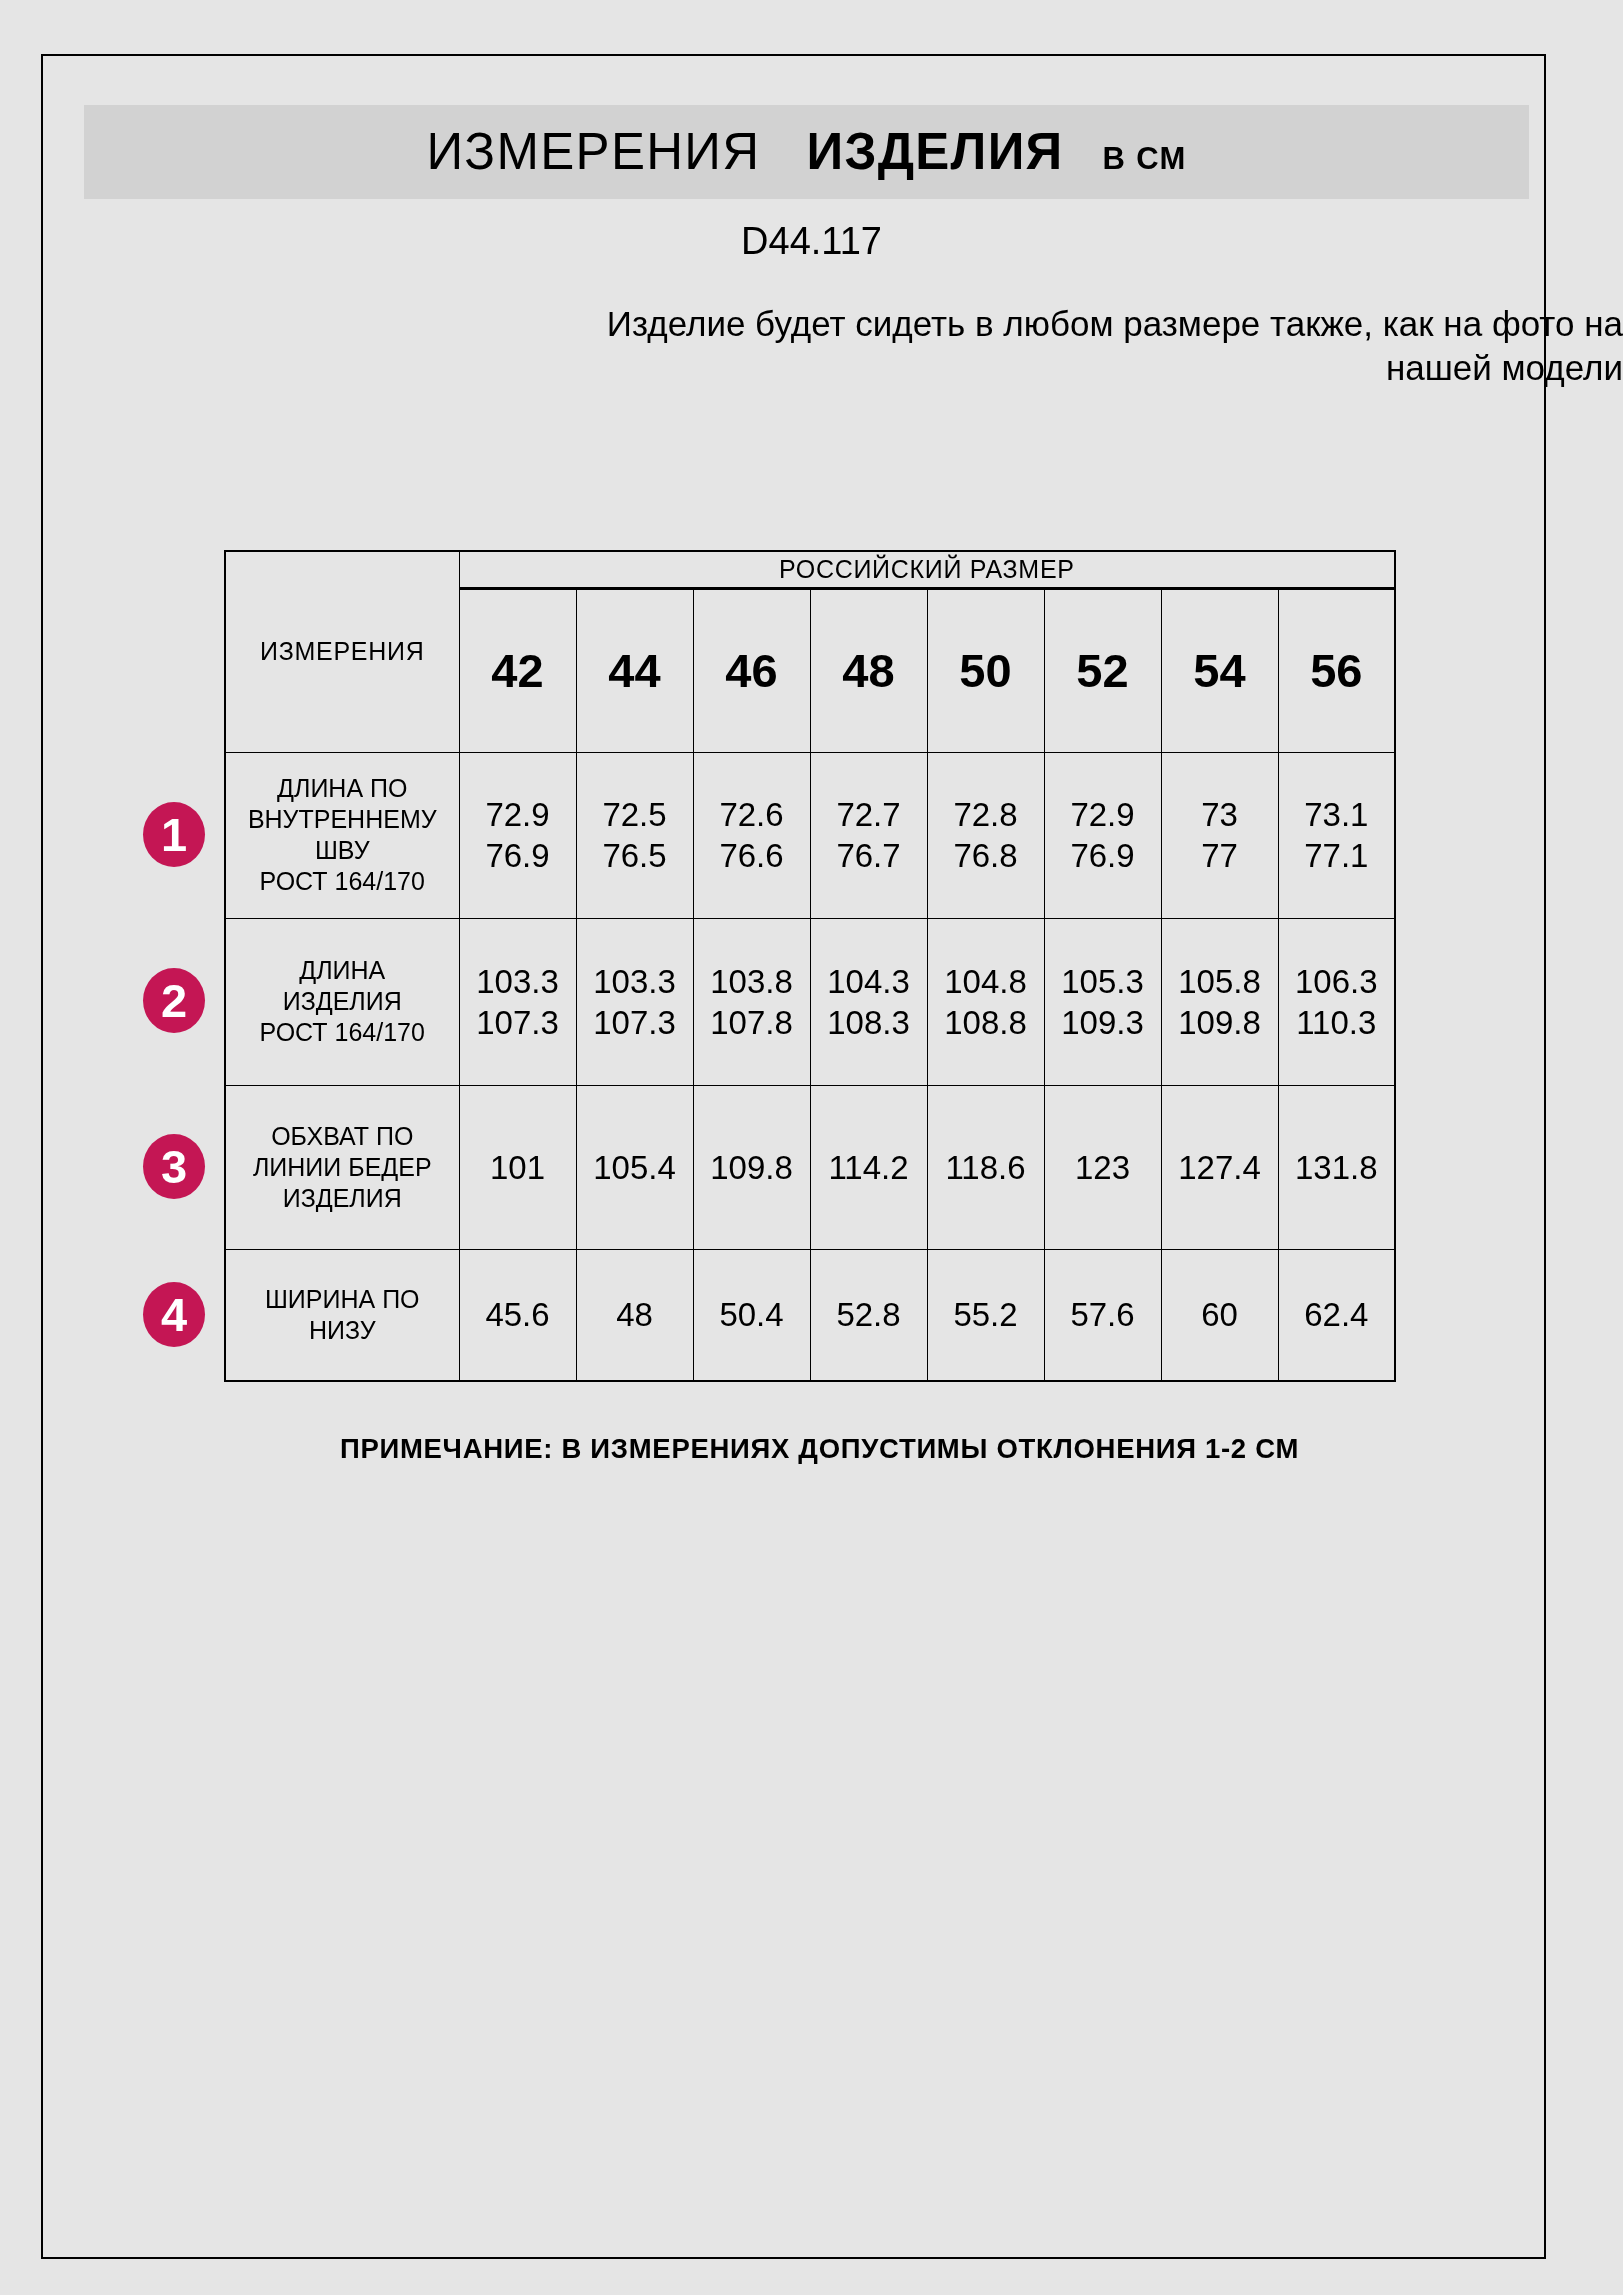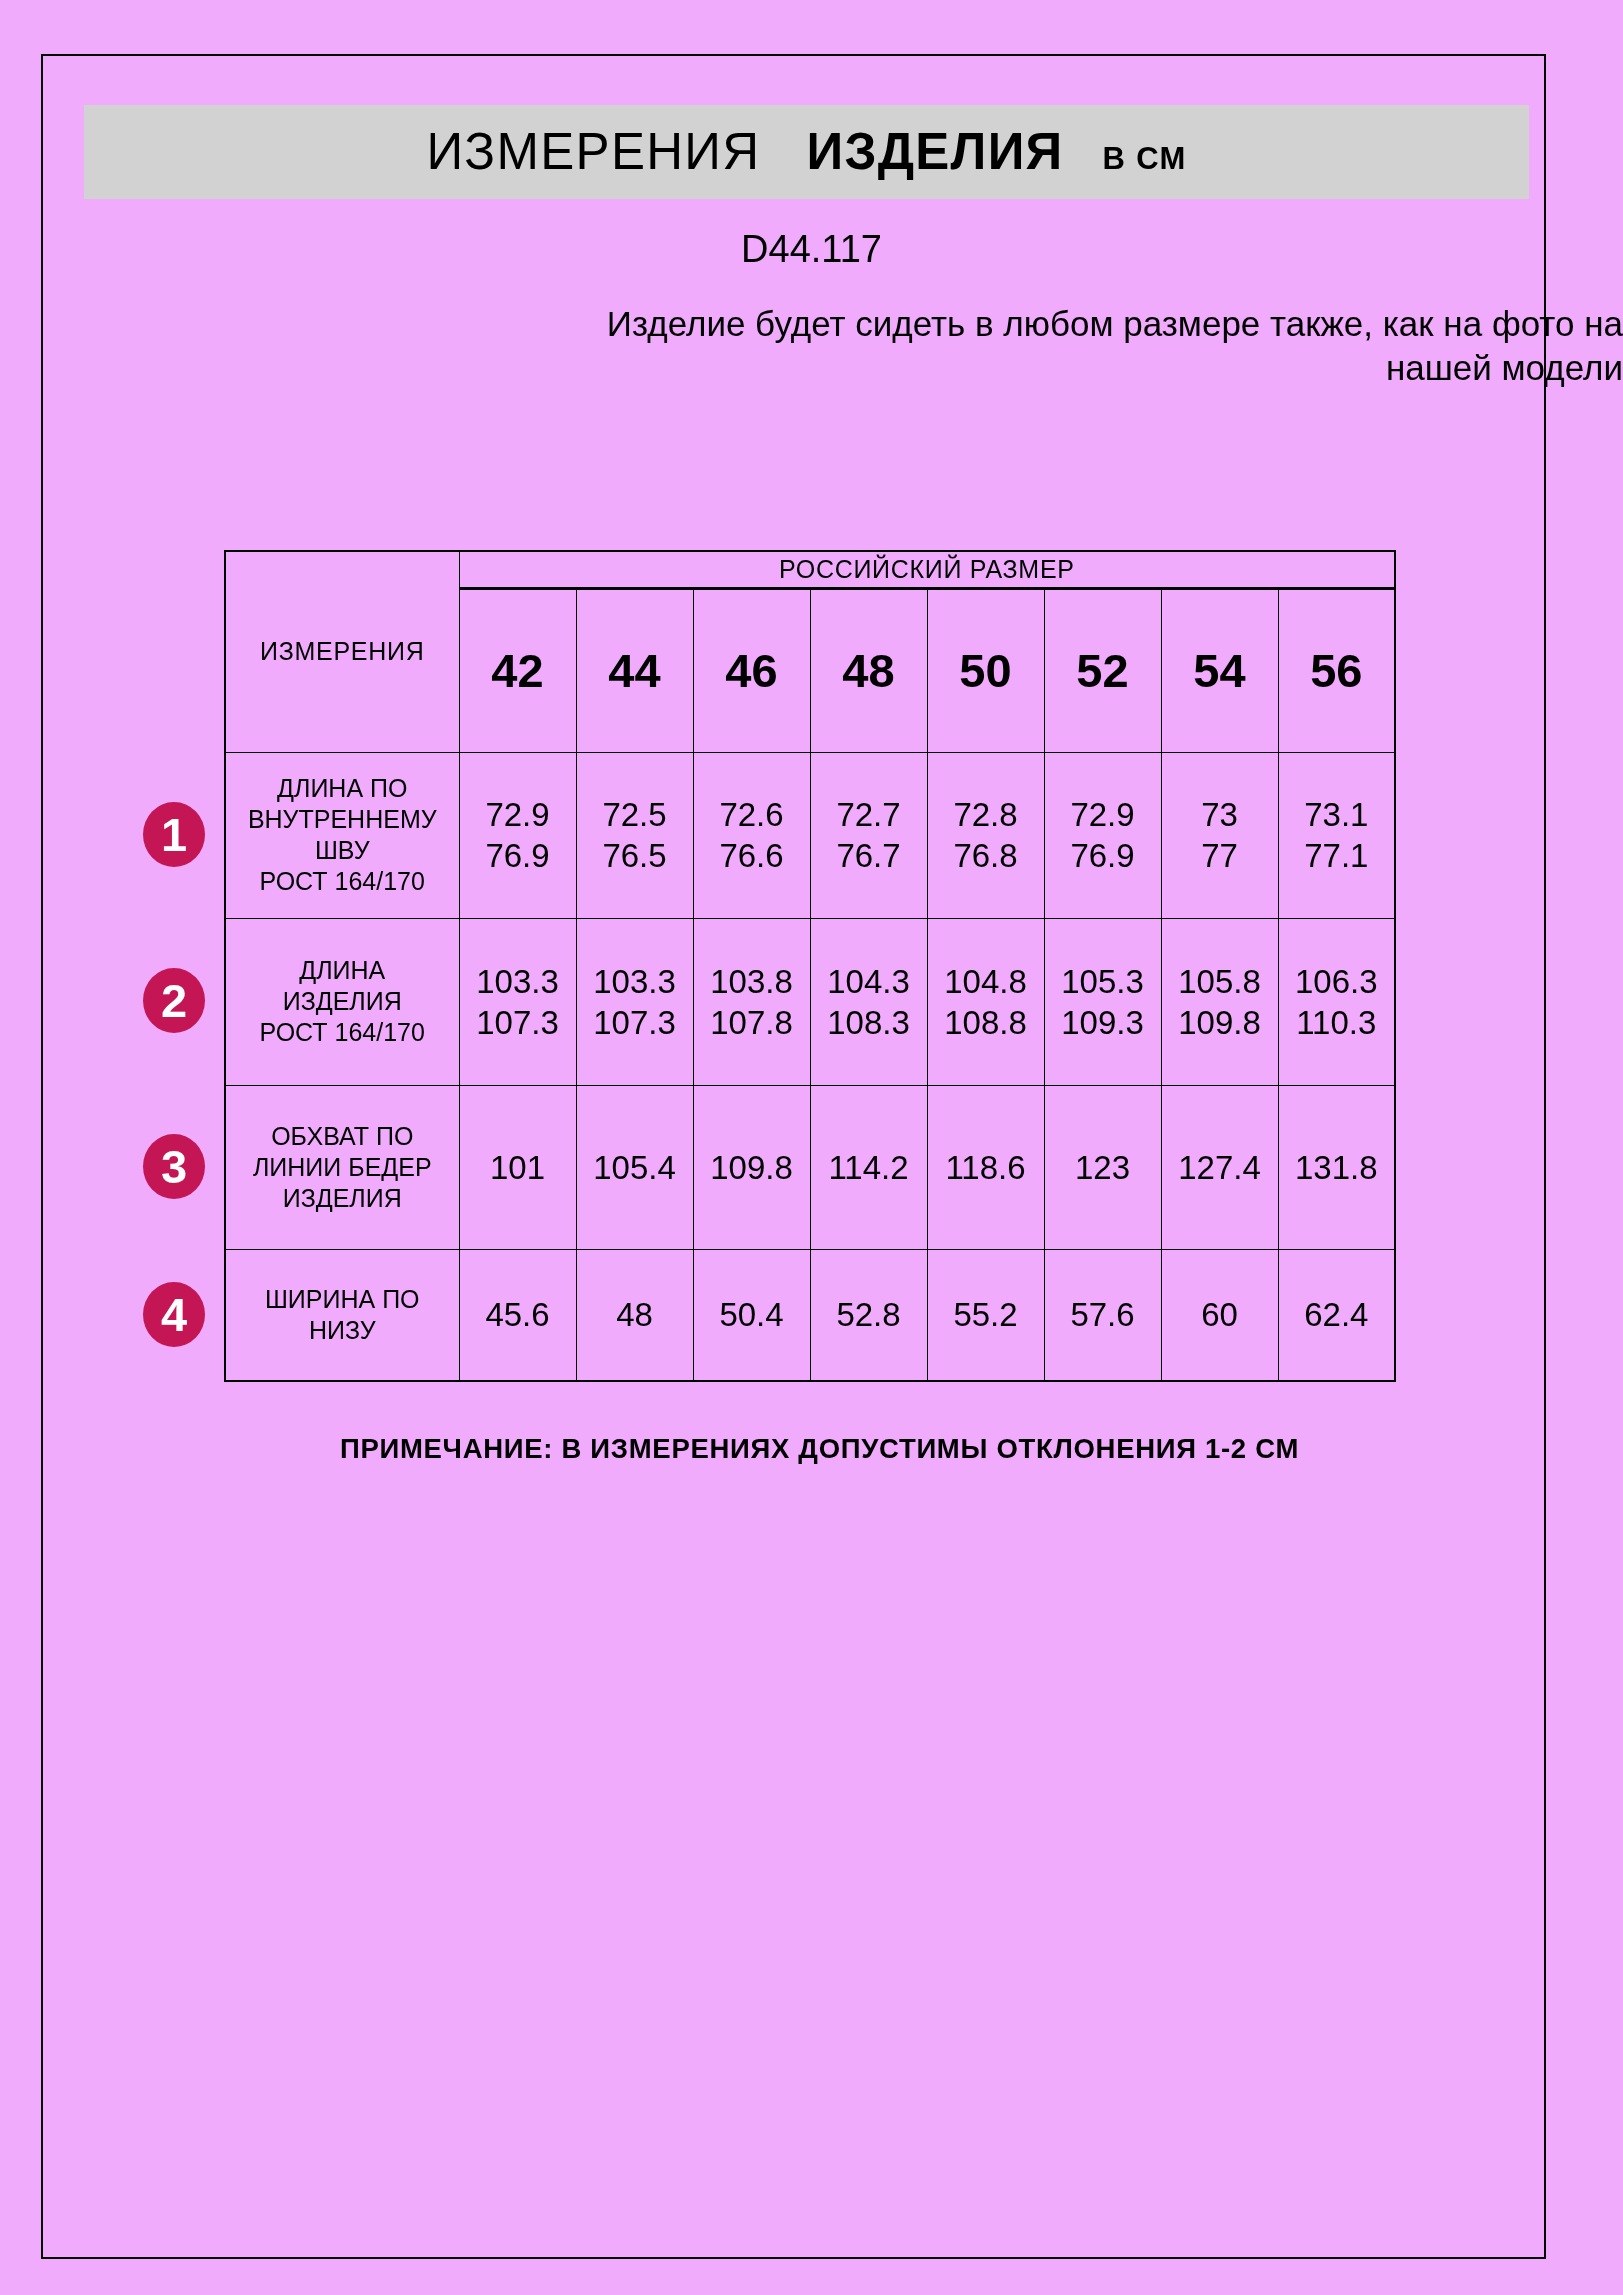--- a/index.html
+++ b/index.html
@@ -4,39 +4,39 @@
 <style>
   :root{
     --badge-color:#c41654;
     --banner-bg:#d2d2d2;
     --badge-num:#ffffff;
   }
   html,body{margin:0;padding:0;background:#fff;}
   .page{
     position:relative;
     width:1623px;height:2295px;
-    background:#f0abfc;
+    background:#e5e5e5;
     font-family:"Liberation Sans","DejaVu Sans",sans-serif;
     color:#000;
     overflow:hidden;
   }
   .page-border{
     position:absolute;left:41px;top:54px;width:1505px;height:2205px;
     border:2.6px solid #000;box-sizing:border-box;
   }
   .banner{
     position:absolute;left:84px;top:105px;width:1445px;height:94px;
     background:var(--banner-bg);
     text-align:center;line-height:94px;white-space:nowrap;
   }
   .banner .t-main{font-size:51px;font-weight:400;letter-spacing:1.3px;}
   .banner .t-bold{font-size:51px;font-weight:700;margin-left:46px;letter-spacing:1.3px;}
   .banner .t-units{font-size:31px;font-weight:700;margin-left:39px;letter-spacing:1.3px;}
   .model{
-    position:absolute;left:0;top:228px;width:1623px;
+    position:absolute;left:0;top:220px;width:1623px;
     text-align:center;font-size:38px;font-weight:400;
   }
   .subtitle{
     position:absolute;left:0;top:302px;width:1623px;
     text-align:right;font-size:35px;line-height:44px;font-weight:400;
   }
   table.size-table{
     position:absolute;left:224px;top:550px;width:1169px;
     border-collapse:collapse;table-layout:fixed;
     border:2.6px solid #000;

